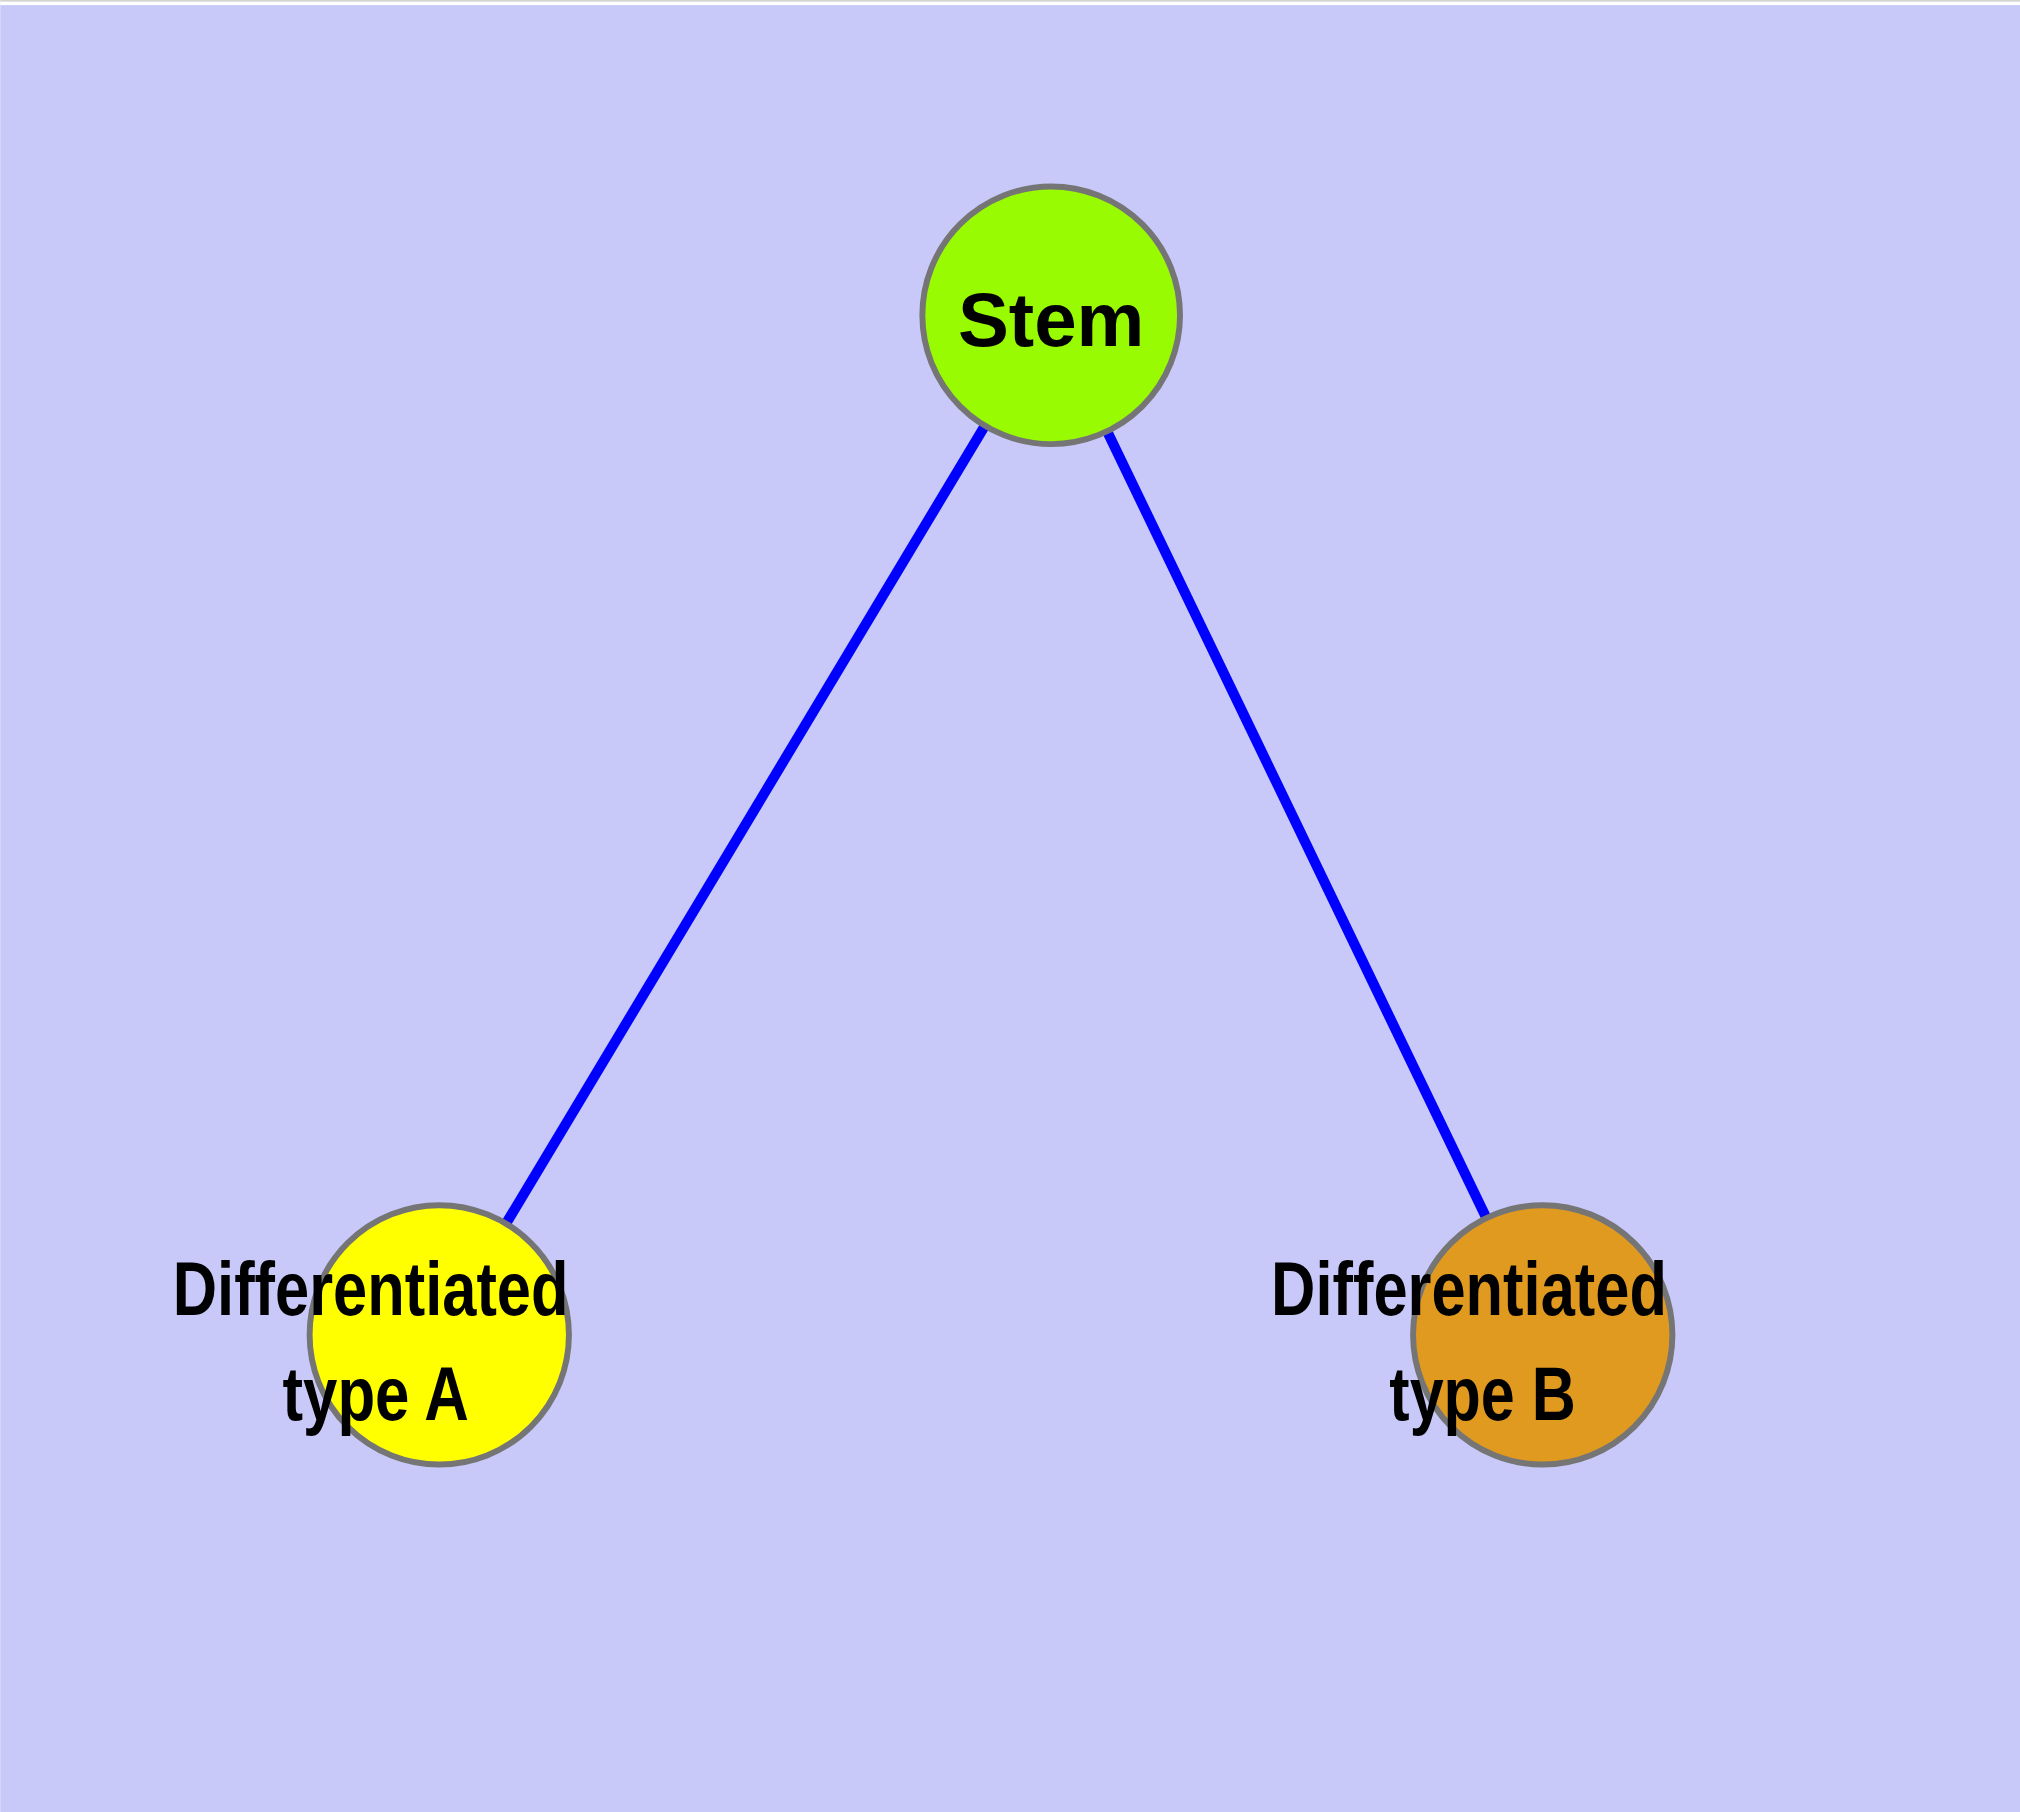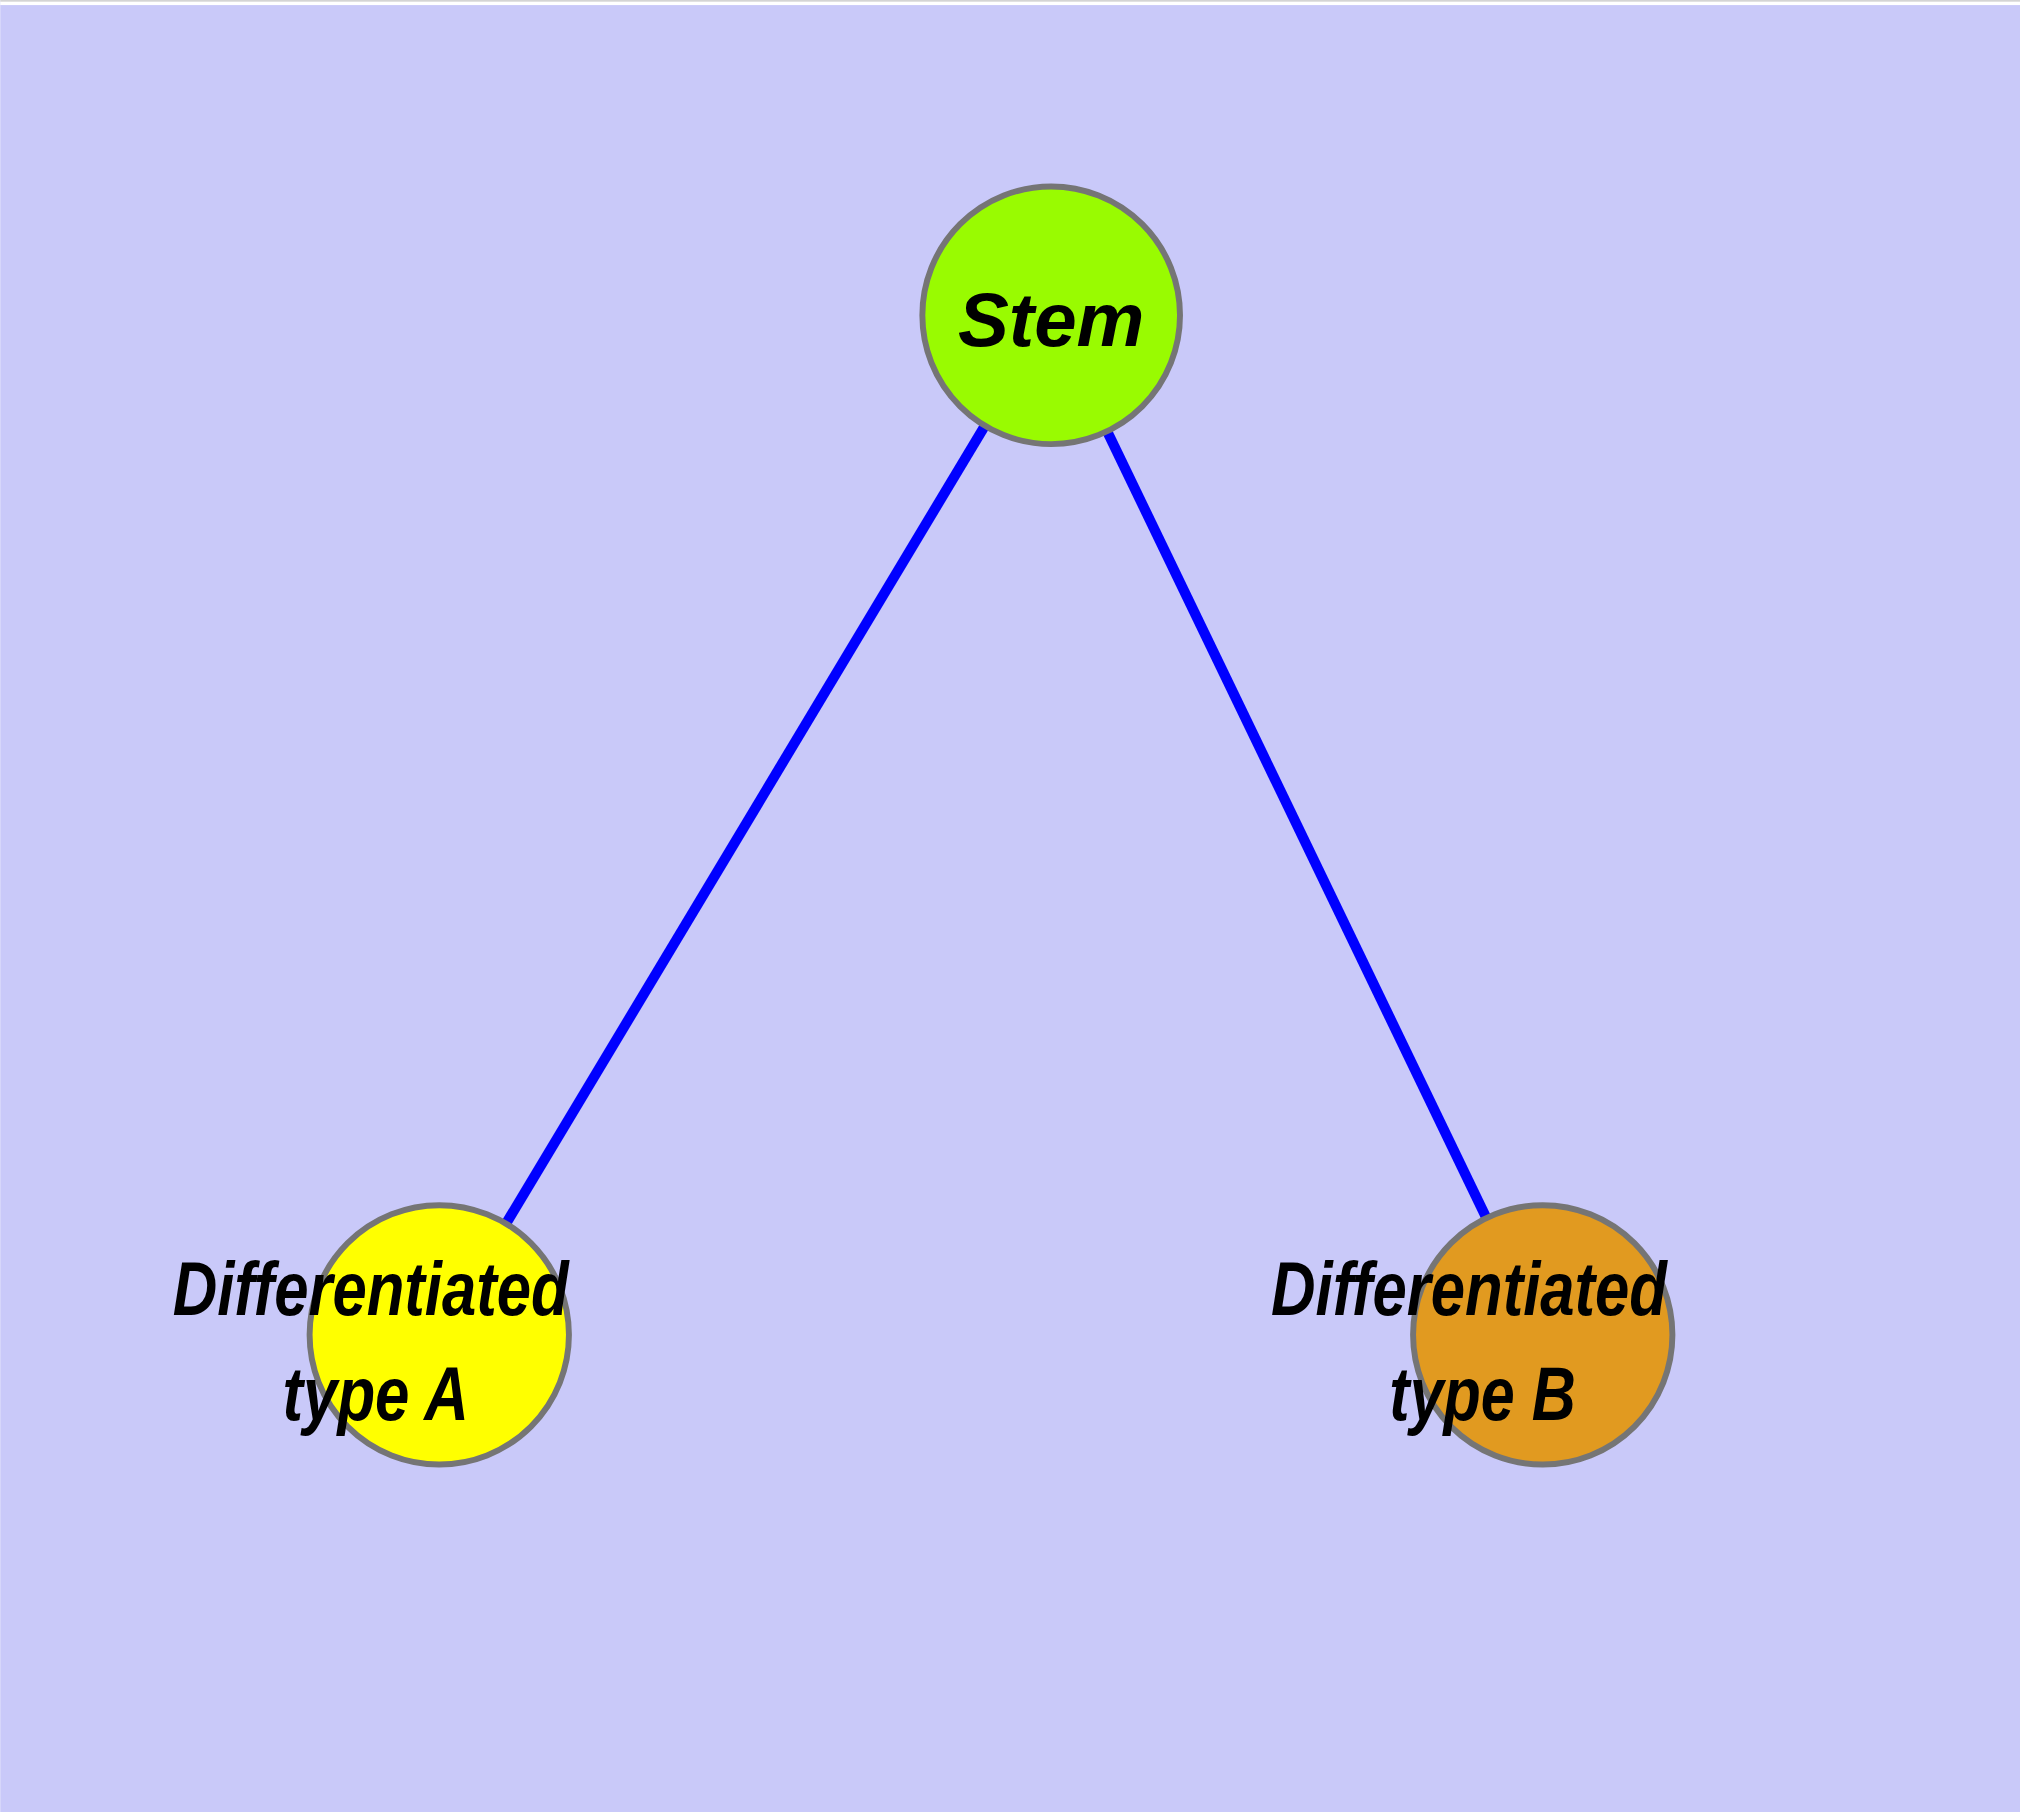--- a/index.html
+++ b/index.html
@@ -6,21 +6,20 @@
     margin: 0;
     padding: 0;
     background: #ffffff;
     overflow: hidden;
     font-family: "Liberation Sans", "DejaVu Sans", sans-serif;
   }
   .stage {
     position: relative;
     width: 2021px;
     height: 1812px;
-    font-style: italic;
   }
   svg {
     display: block;
     width: 2021px;
     height: 1812px;
   }
   .node-label {
     font-family: "Liberation Sans", "DejaVu Sans", sans-serif;
     font-weight: bold;
     font-size: 90px;

